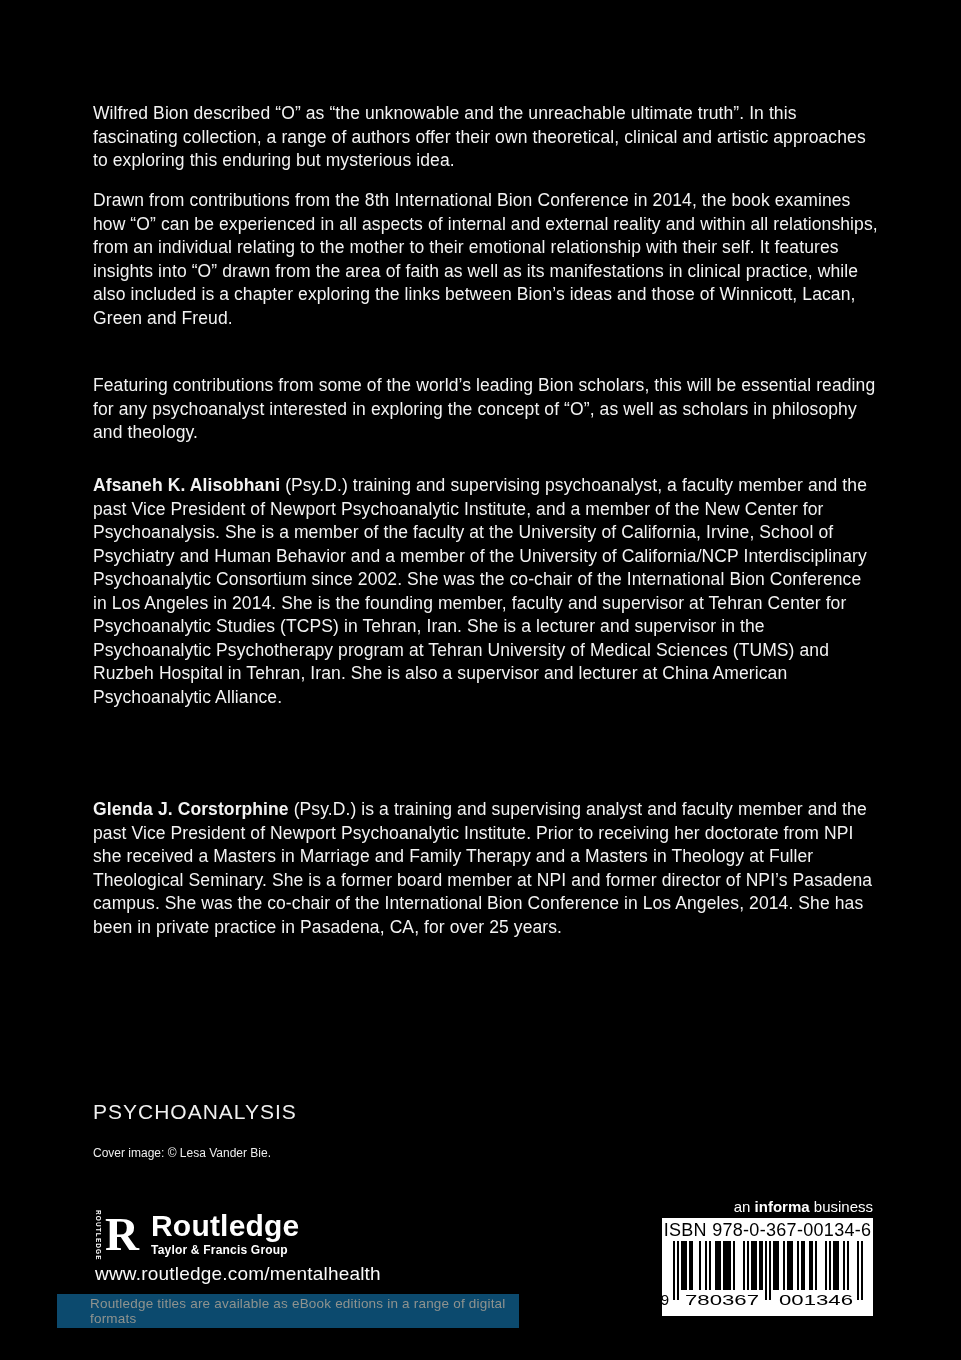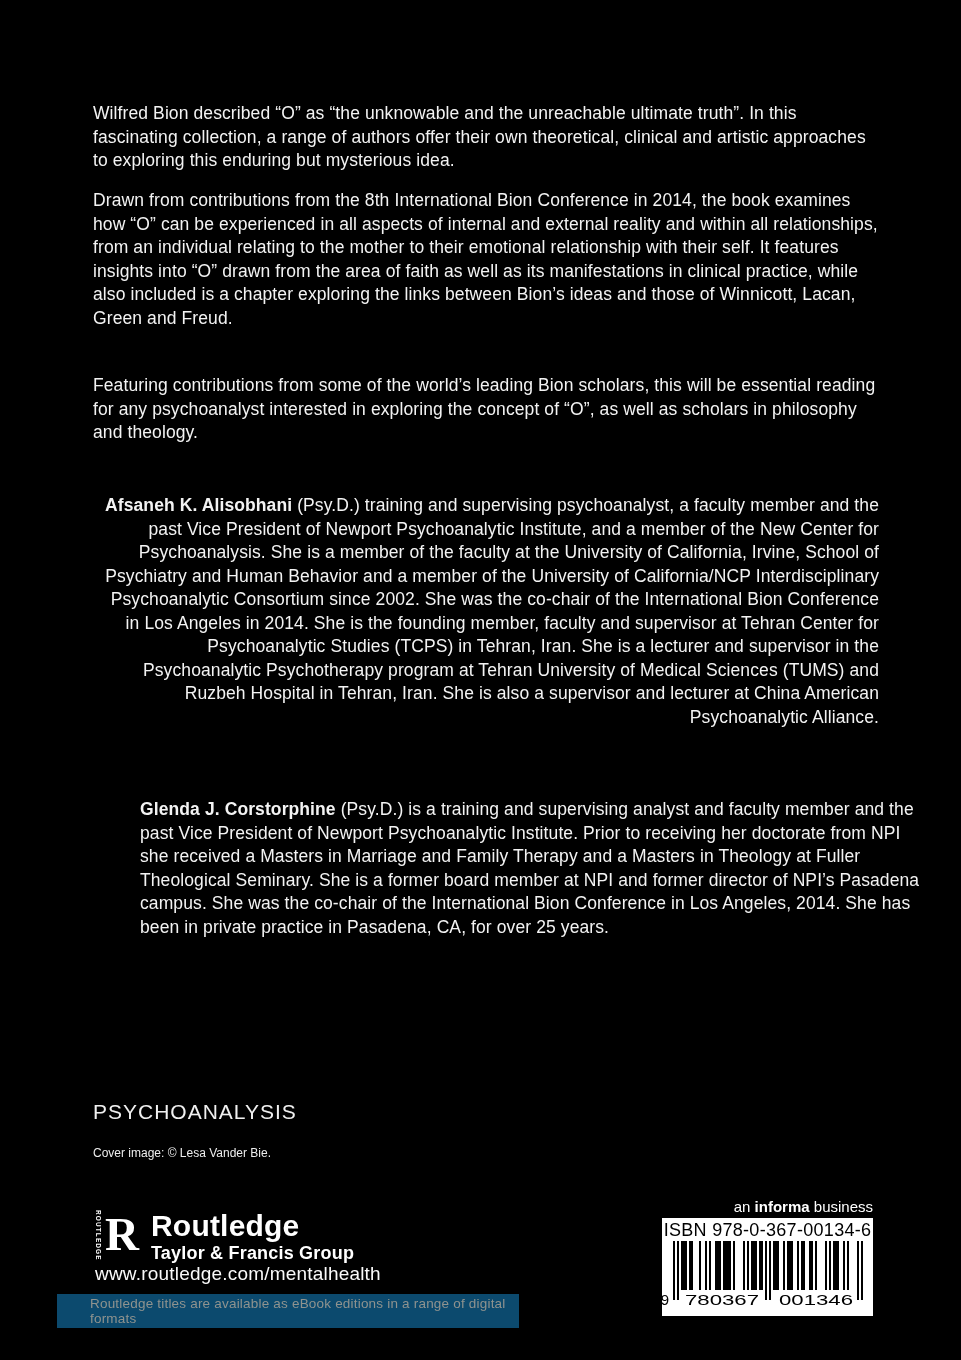--- a/index.html
+++ b/index.html
@@ -47,21 +47,21 @@
   .logo-r{
     position:absolute;left:12px;top:-4px;
     font-family:"Liberation Serif", serif;
     font-weight:bold;font-size:47px;line-height:58px;color:#fff;
   }
   .logo-text{margin-left:12px;padding-top:1px;}
   .logo-name{
     font-size:30px;font-weight:bold;line-height:32px;color:#fff;letter-spacing:0.2px;
   }
   .logo-group{
-    font-size:18px;font-weight:bold;color:#fff;margin-top:1px;letter-spacing:0.2px;
+    font-size:12px;font-weight:bold;color:#fff;margin-top:1px;letter-spacing:0.2px;
   }
   .website{
     position:absolute;left:95px;top:1263px;
     font-size:19px;color:#fafafa;letter-spacing:0.2px;
   }
   .notice-bar{
     position:absolute;left:57px;top:1294px;
     width:462px;height:34px;
     background:#0c4a6e;
     display:flex;align-items:center;
@@ -94,24 +94,24 @@
   <div class="textblock" style="top:95px;margin-top:7px;">
     <p>Wilfred Bion described “O” as “the unknowable and the unreachable ultimate truth”. In this fascinating collection, a range of authors offer their own theoretical, clinical and artistic approaches to exploring this enduring but mysterious idea.</p>
   </div>
   <div class="textblock" style="top:189px;">
     <p>Drawn from contributions from the 8th International Bion Conference in 2014, the book examines how “O” can be experienced in all aspects of internal and external reality and within all relationships, from an individual relating to the mother to their emotional relationship with their self. It features insights into “O” drawn from the area of faith as well as its manifestations in clinical practice, while also included is a chapter exploring the links between Bion’s ideas and those of Winnicott, Lacan, Green and Freud.</p>
   </div>
   <div class="textblock" style="top:374px;">
     <p>Featuring contributions from some of the world’s leading Bion scholars, this will be essential reading for any psychoanalyst interested in exploring the concept of “O”, as well as scholars in philosophy and theology.</p>
   </div>
 
-  <div class="textblock" style="top:494px;text-align:right;">
+  <div class="textblock" style="top:474px;">
     <p><span class="bio-name">Afsaneh K. Alisobhani</span><span> (Psy.D.) training and supervising psychoanalyst, a faculty member and the past Vice President of Newport Psychoanalytic Institute, and a member of the New Center for Psychoanalysis. She is a member of the faculty at the University of California, Irvine, School of Psychiatry and Human Behavior and a member of the University of California/NCP Interdisciplinary Psychoanalytic Consortium since 2002. She was the co-chair of the International Bion Conference in Los Angeles in 2014. She is the founding member, faculty and supervisor at Tehran Center for Psychoanalytic Studies (TCPS) in Tehran, Iran. She is a lecturer and supervisor in the Psychoanalytic Psychotherapy program at Tehran University of Medical Sciences (TUMS) and Ruzbeh Hospital in Tehran, Iran. She is also a supervisor and lecturer at China American Psychoanalytic Alliance.</span></p>
   </div>
-  <div class="textblock" style="top:798px;margin-left:47px;">
+  <div class="textblock" style="top:798px;">
     <p><span class="bio-name">Glenda J. Corstorphine</span><span> (Psy.D.) is a training and supervising analyst and faculty member and the past Vice President of Newport Psychoanalytic Institute. Prior to receiving her doctorate from NPI she received a Masters in Marriage and Family Therapy and a Masters in Theology at Fuller Theological Seminary. She is a former board member at NPI and former director of NPI’s Pasadena campus. She was the co-chair of the International Bion Conference in Los Angeles, 2014. She has been in private practice in Pasadena, CA, for over 25 years.</span></p>
   </div>
 
   <div class="category">PSYCHOANALYSIS</div>
 
   <div class="credit">Cover image: © Lesa Vander Bie.</div>
 
   <div class="publisher">
     <div class="logo-mark">
       <div class="logo-vertical">ROUTLEDGE</div>

